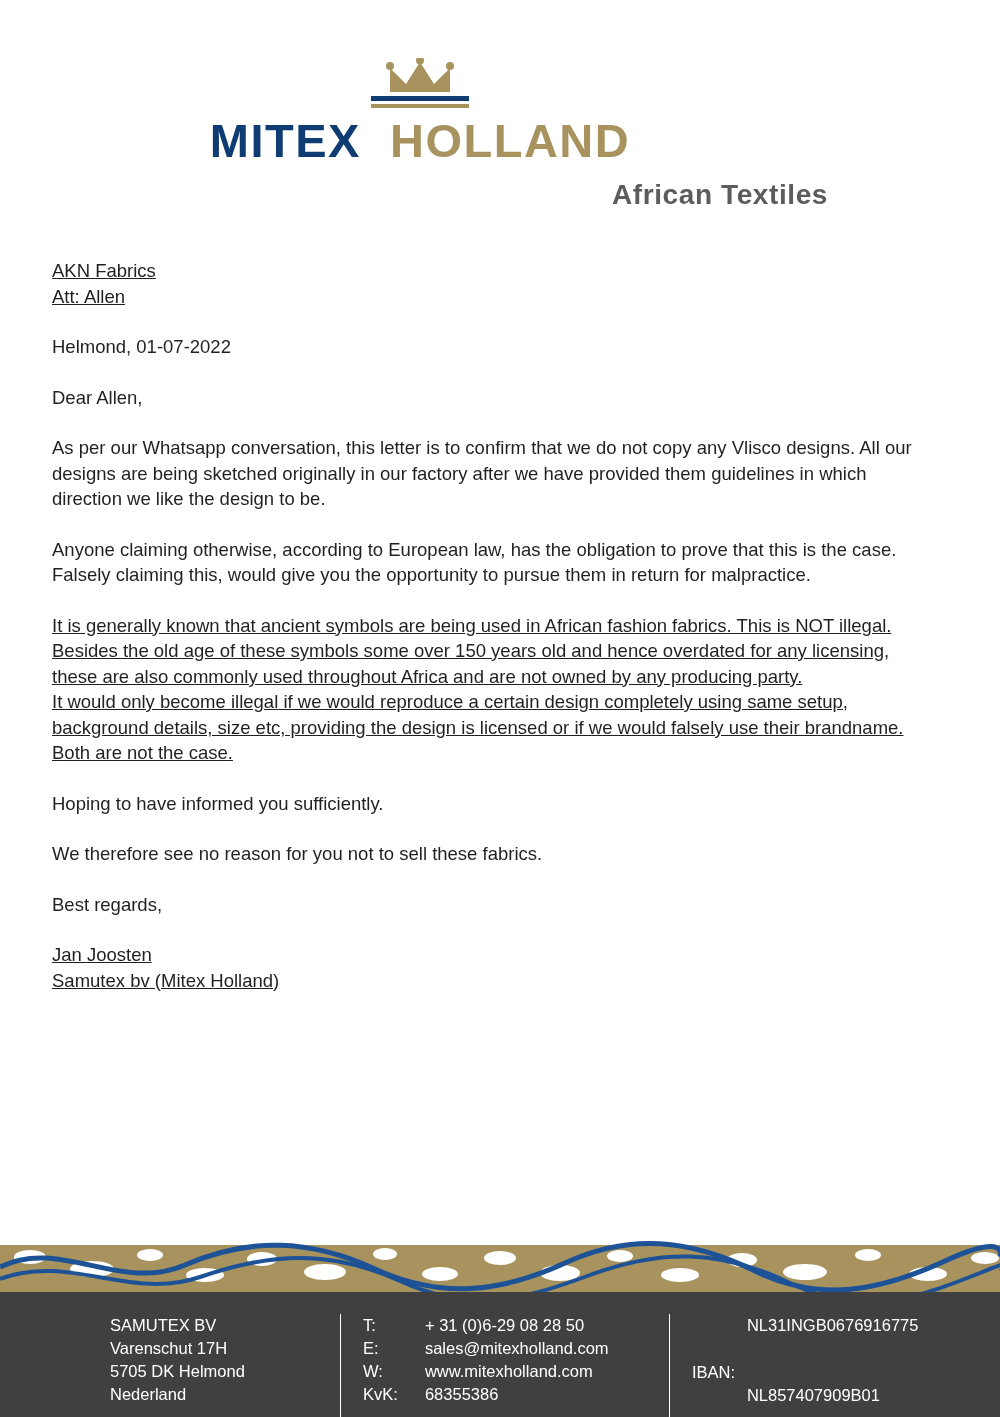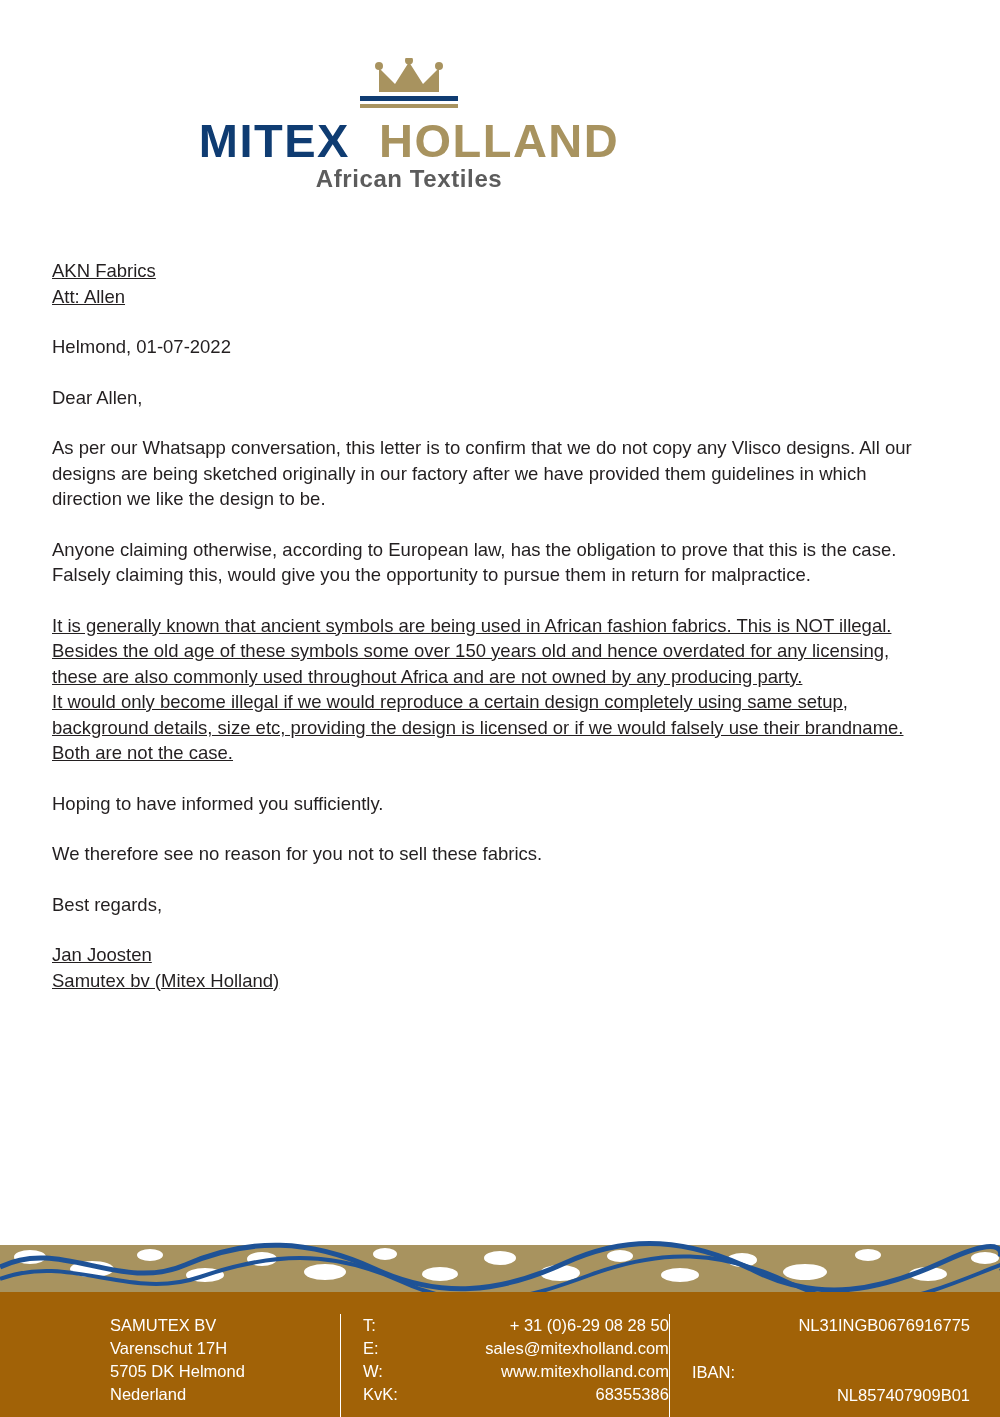--- a/index.html
+++ b/index.html
@@ -13,21 +13,21 @@
     font-family: "Liberation Sans", sans-serif;
     color: #231f20;
     position: relative;
     overflow: hidden;
   }
 
   
   .letterhead {
     position: absolute;
     top: 52px;
-    left: 1px;
+    left: 12px;
     width: 816px;
     text-align: center;
   }
   .crown-wrap {
     width: 100%;
     display: flex;
     justify-content: center;
     align-items: flex-end;
     height: 58px;
   }
@@ -39,25 +39,26 @@
     letter-spacing: 1.5px;
     font-weight: bold;
     font-family: "Liberation Sans", sans-serif;
     line-height: 1.05;
     white-space: nowrap;
   }
   .brand-mitex { color: #0f3c72; }
   .brand-holland { color: #a8935f; }
 
   .brand-sub {
-    margin-top: 0;
-    font-size: 24px;
+    margin-top: 14px;
+    font-size: 28px;
     font-weight: bold;
     color: #5c5c5c;
     letter-spacing: 0.6px;
+    text-align: right;
   }
 
   
   .letter {
     position: absolute;
     top: 258px;
     left: 52px;
     width: 860px;
     font-size: 18.5px;
     line-height: 25.5px;
@@ -76,40 +77,40 @@
     height: 65px;
     overflow: hidden;
     background: #ffffff;
   }
   .footer-band {
     position: absolute;
     left: 0;
     bottom: 0;
     width: 1000px;
     height: 125px;
-    background: #a16207;
+    background: #404040;
   }
   .footer-inner {
     position: absolute;
     top: 22px;
     left: 110px;
     right: 30px;
     display: flex;
     color: #ffffff;
     font-size: 16.5px;
     line-height: 23px;
   }
   .fcol { position: relative; }
   .fcol.addr { width: 248px; }
   .fcol.contact { width: 330px; padding-left: 22px; border-left: 1px solid #ffffff; }
   .fcol.bank { width: 300px; padding-left: 22px; border-left: 1px solid #ffffff; }
   .frow { display: flex; }
   .flabel { width: 62px; flex: 0 0 62px; }
   .flabel.wide { width: 55px; flex: 0 0 55px; margin-top: 47px; }
-  .fval { flex: 1 1 auto; text-align: right; }
+  .fval { flex: 1 1 auto; }
 </style>
 </head>
 <body>
 
 <div class="letterhead">
   <div class="crown-wrap">
     <svg width="118" height="52" viewBox="0 0 118 52" aria-hidden="true">
 
       <path d="M4 34 L4 10 L20 26 L34 4 L48 26 L64 10 L64 34 Z" transform="translate(25,0)" fill="#a8935f"></path>
       <circle cx="29" cy="8" r="4" fill="#a8935f"></circle>

